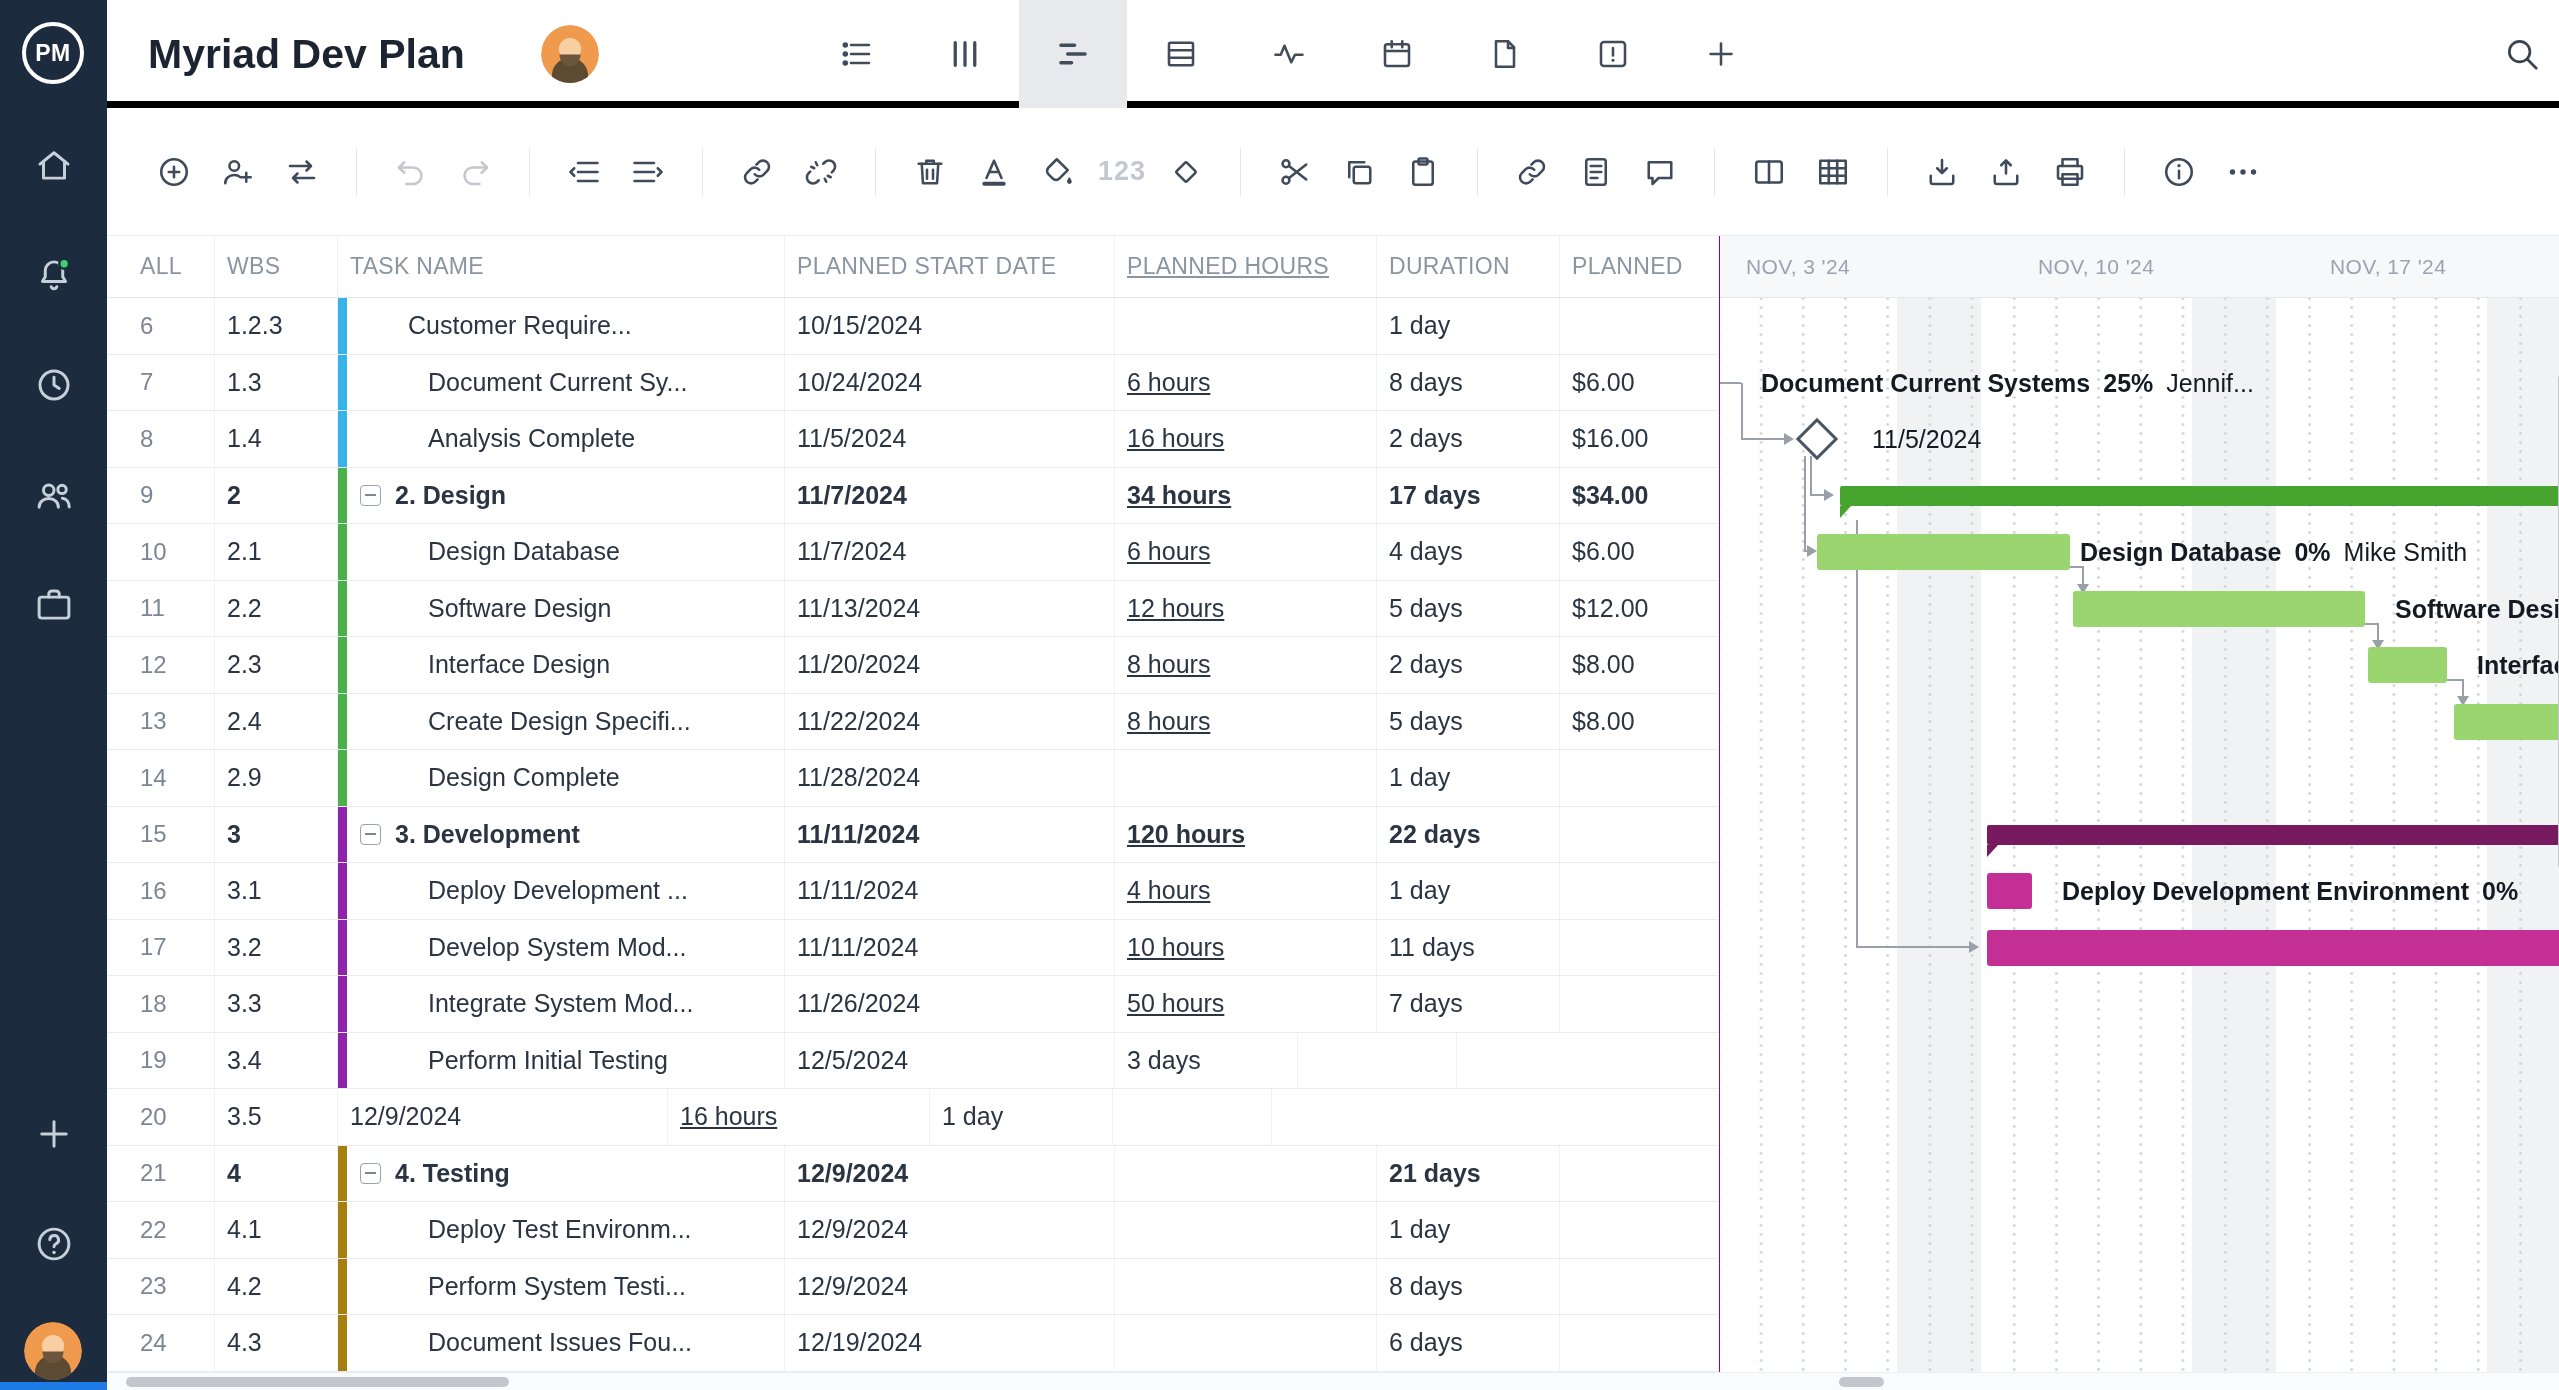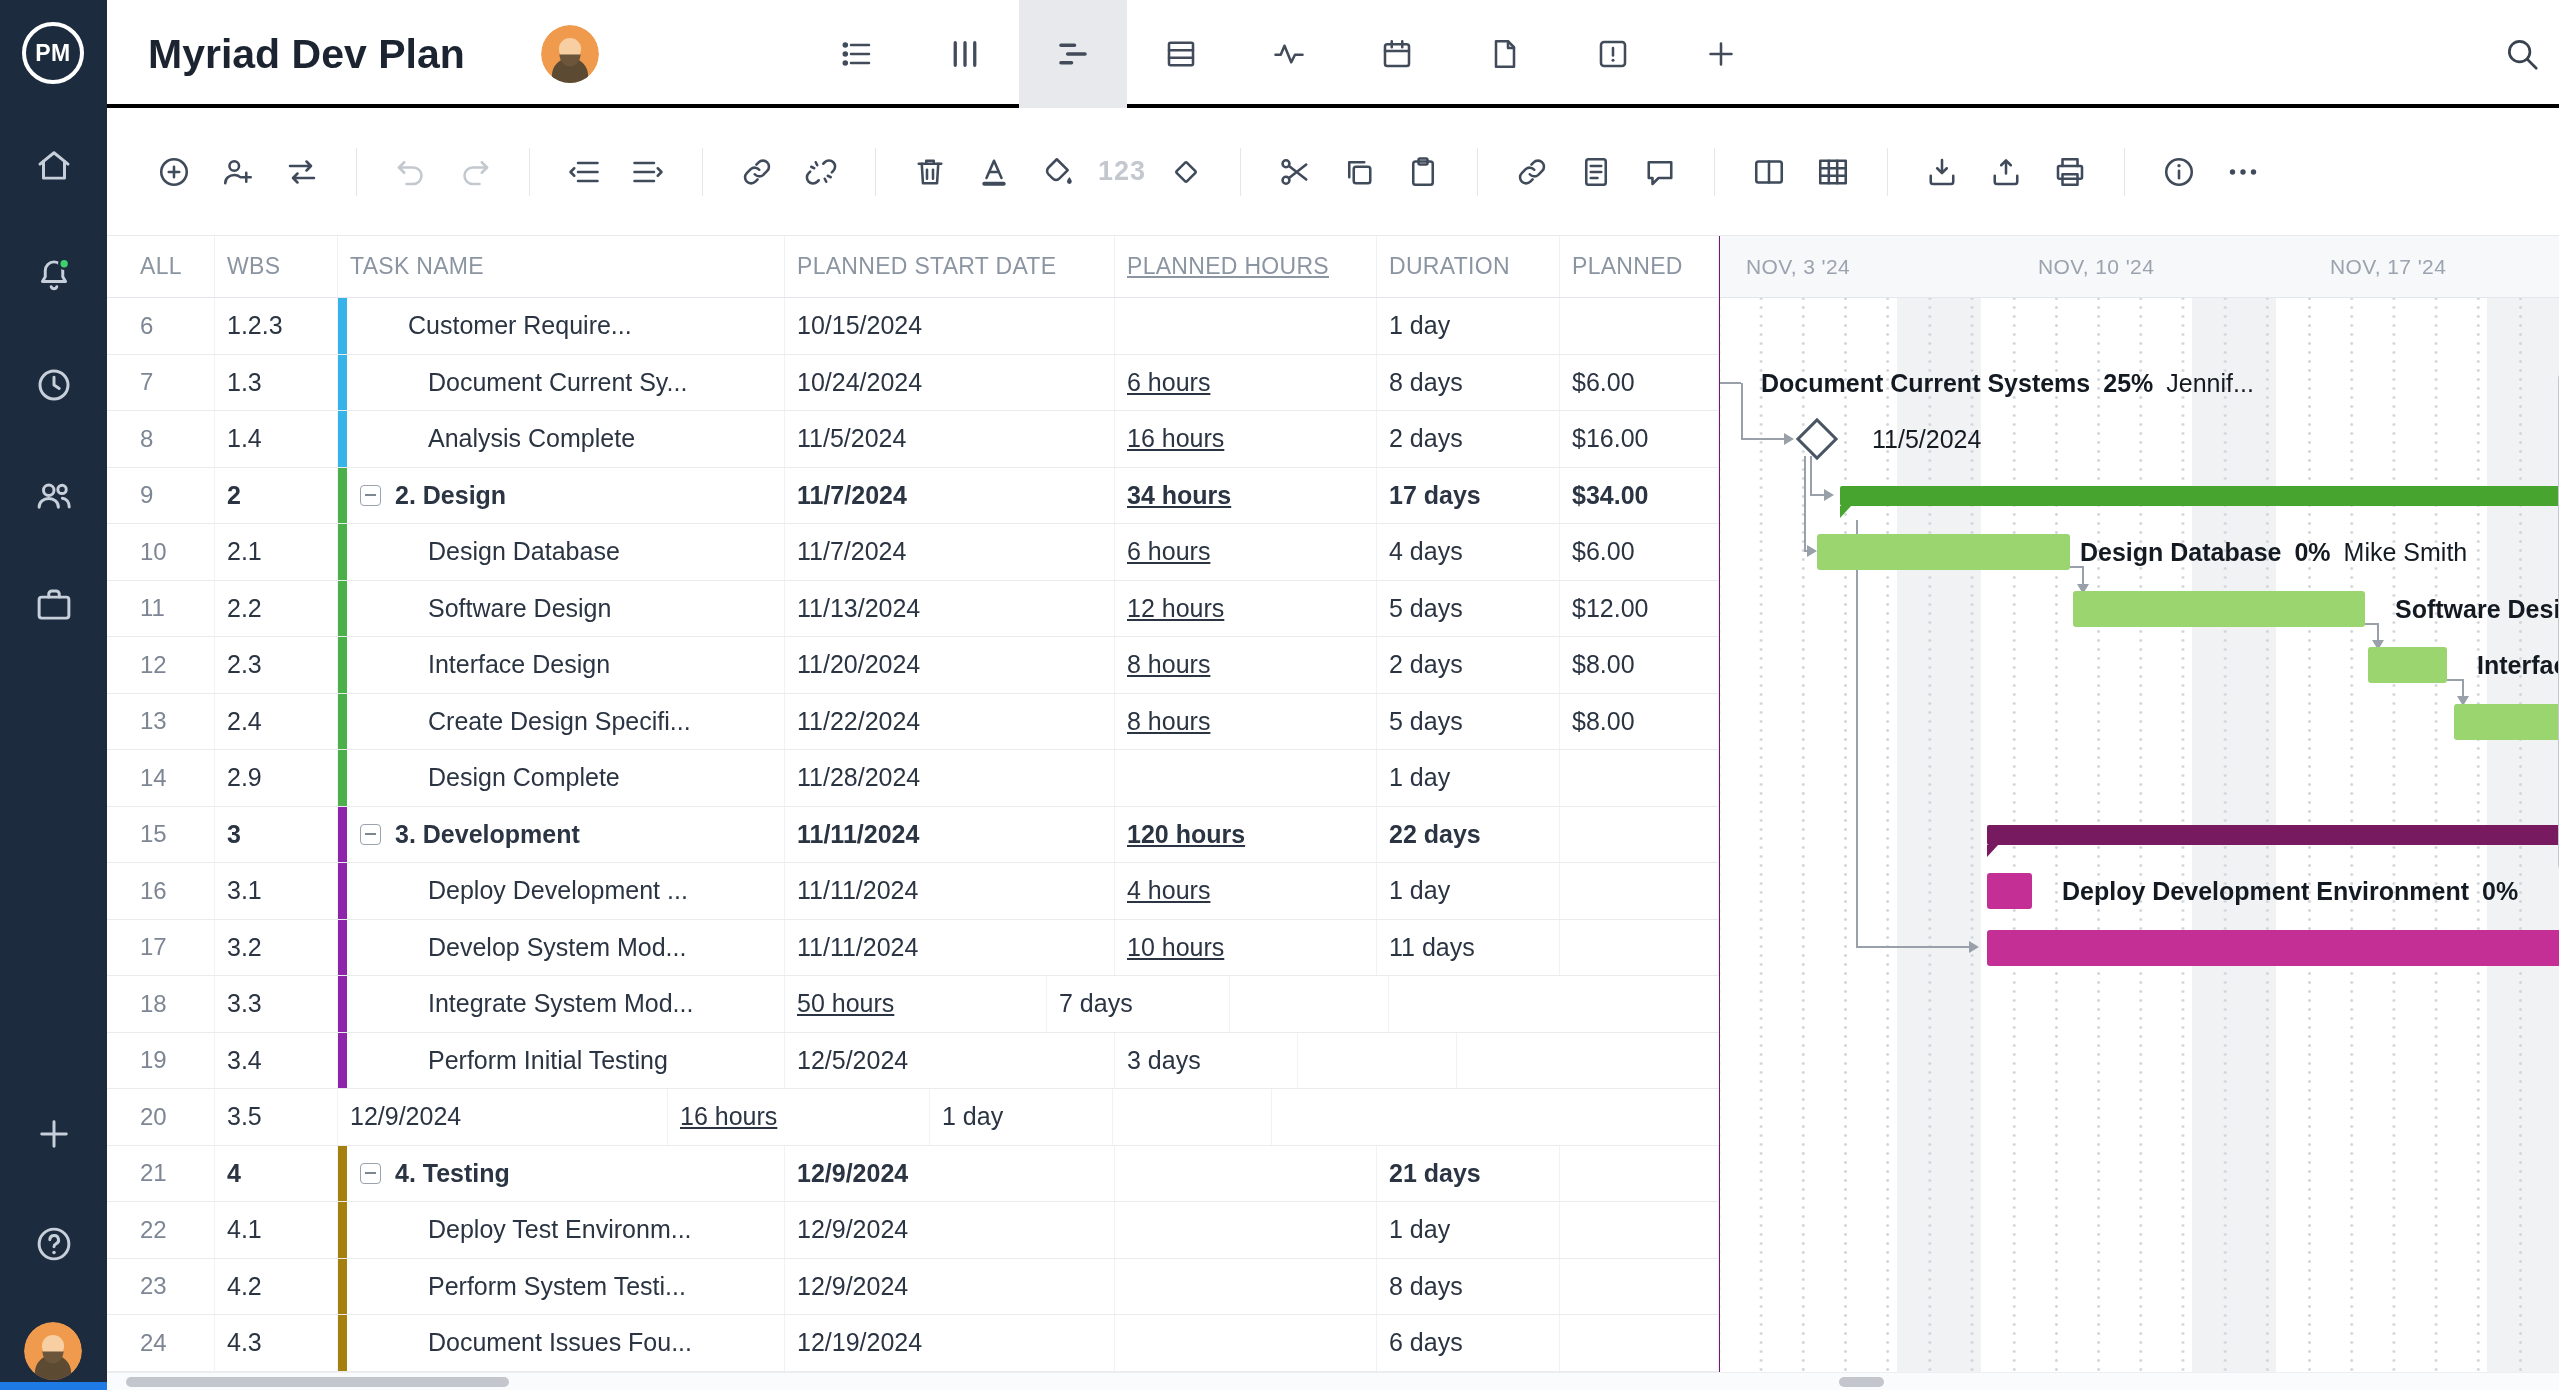--- a/index.html
+++ b/index.html
@@ -19,21 +19,21 @@
   .sbtn { background:none; border:none; color:#c7cfda; cursor:pointer; }
   .sbtn .icn { width:42px; height:42px; display:block; }
   .icn svg { width:100%; height:100%; display:block; }
   .side-avatar { position:absolute; top:1322px; left:24px; width:58px; height:58px;
     border-radius:50%; overflow:hidden; cursor:pointer; }
   .side-avatar svg { width:100%; height:100%; display:block; }
   .blue-strip { position:absolute; left:0; bottom:0; width:107px; height:8px; background:#1e7ae5; }
 
   
   .topbar { position:absolute; left:107px; top:0; width:2452px; height:108px; background:#fff;
-    border-bottom:4px solid #000000; }
+    border-bottom:7px solid #000000; }
   .title { position:absolute; left:41px; top:0; height:108px; line-height:108px;
     font-size:41px; font-weight:600; color:#1b2430; }
   .owner-avatar { position:absolute; left:434px; top:25px; width:58px; height:58px;
     border-radius:50%; overflow:hidden; cursor:pointer; }
   .owner-avatar svg { width:100%; height:100%; display:block; }
   .tabs { position:absolute; left:696px; top:0; height:108px; display:flex; }
   .tab { width:108px; height:108px; display:flex; align-items:center; justify-content:center;
     color:#414b59; cursor:pointer; }
   .tab.active { background:#e7e9ed; }
   .tab .icn { width:36px; height:36px; }
@@ -718,20 +718,21 @@
         </div>
         <div class="trow">
           <div class="cell c0">18</div>
           <div class="cell c1">3.3</div>
           <div class="cell c2">
             <span class="strip" style="background: rgb(142, 36, 170);"></span>
             <span class="tname" style="padding-left: 90px;">
               <span>Integrate System Mod...</span>
             </span>
           </div>
+          <div class="cell c3">11/26/2024</div>
           <div class="cell c4">50 hours</div>
           <div class="cell c5">7 days</div>
           <div class="cell c6"></div>
         </div>
         <div class="trow">
           <div class="cell c0">19</div>
           <div class="cell c1">3.4</div>
           <div class="cell c2">
             <span class="strip" style="background: rgb(142, 36, 170);"></span>
             <span class="tname" style="padding-left: 90px;">

